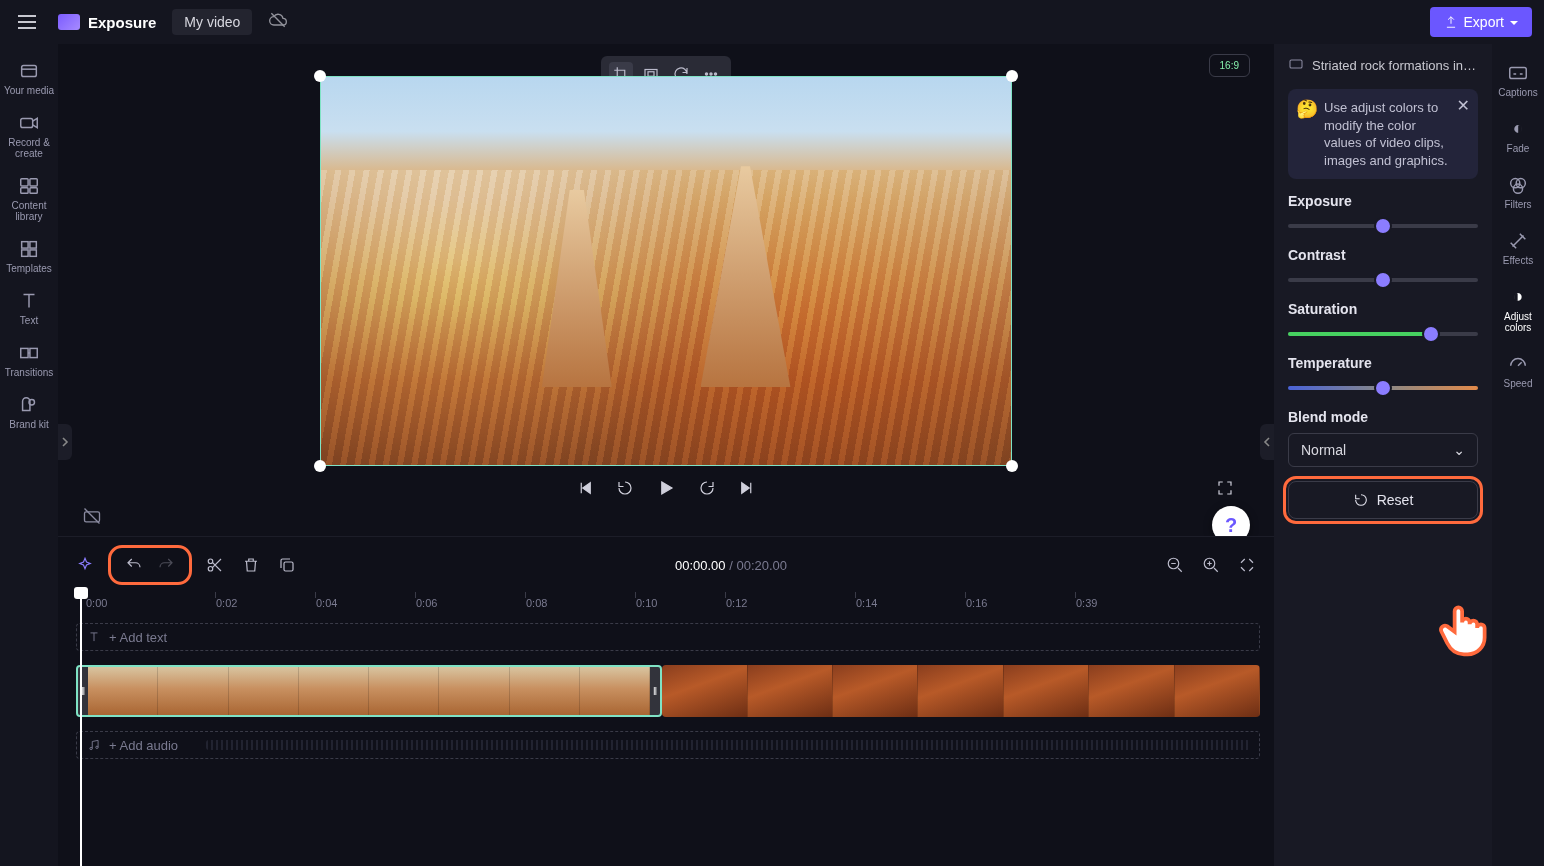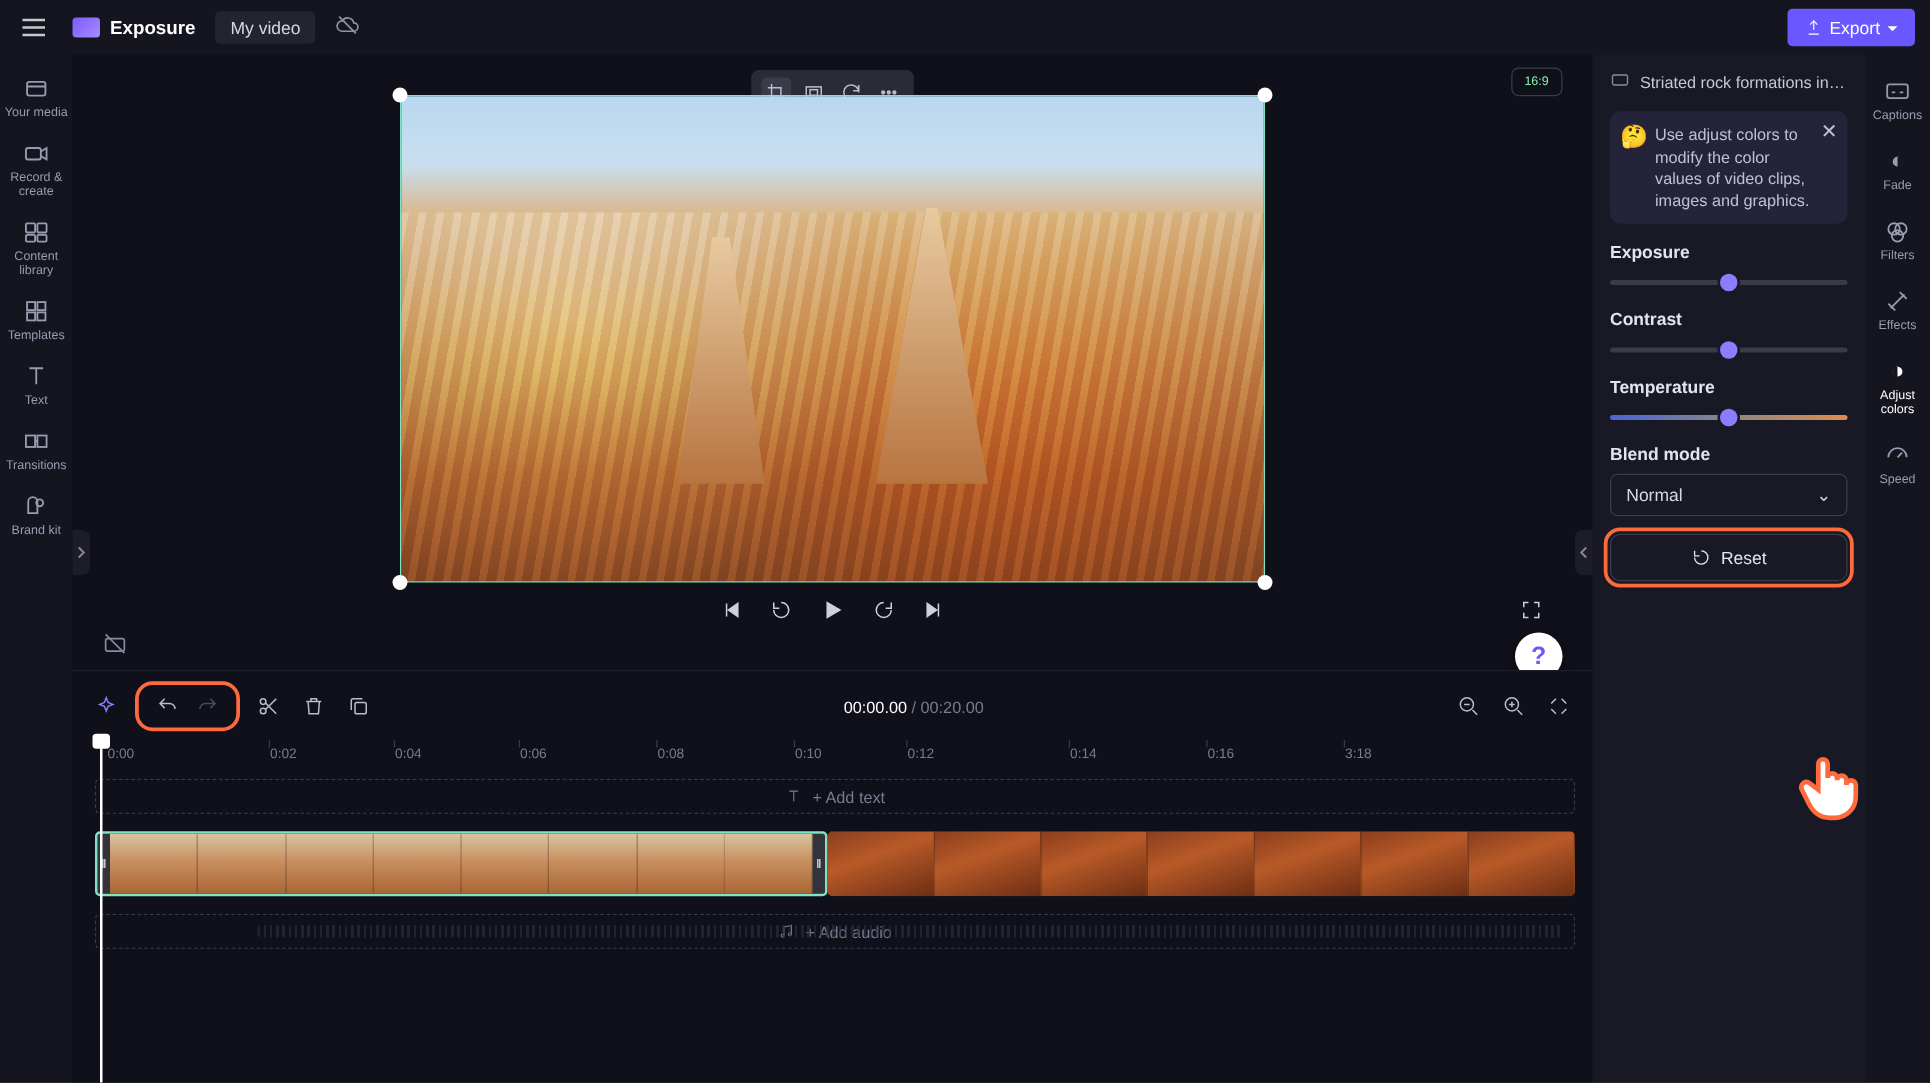--- a/index.html
+++ b/index.html
@@ -77,21 +77,21 @@
   .tl-zoom { display: flex; gap: 10px; align-items: center; }
 
   .ruler { position: relative; height: 28px; margin-top: 6px; margin-left: 4px; text-align: center; }
   .ruler .tick { position: absolute; top: 6px; font-size: 11px; color: #7a7a90; }
   .ruler .tick::before { content:""; position:absolute; left:-1px; top:-5px; width:1px; height:6px; background:#3a3b48;}
   .playhead { position: absolute; top: 0; bottom: -300px; left: 4px; width: 2px; background: #fff; z-index: 5; }
   .playhead::before { content:""; position:absolute; top:-4px; left:-6px; width:14px; height:12px; background:#fff; border-radius:3px; }
 
   .tracks { margin-top: 4px; margin-left: 4px; display:flex; flex-direction:column; gap:14px; }
   .track { position: relative; }
-  .track-placeholder { border: 1px dashed #3a3b48; border-radius: 4px; height: 28px; display:flex; align-items:center; gap:8px; padding:0 10px; color:#7a7a90; font-size:13px; cursor:pointer;justify-content:center; }
+  .track-placeholder { border: 1px dashed #3a3b48; border-radius: 4px; height: 28px; display:flex; align-items:center; gap:8px; padding:0 10px; color:#7a7a90; font-size:13px; cursor:pointer; }
   .video-track { height: 52px; display:flex; }
   .clip { height: 100%; border-radius: 4px; position: relative; overflow: hidden; display:flex; }
   .clip.sel { border: 2px solid #7fe3c5; }
   .clip-handle { width: 10px; background: rgba(255,255,255,.15); display:flex; align-items:center; justify-content:center; cursor: ew-resize; color:#fff; font-size:10px; }
   .clip-body { flex:1; display:flex; }
   .thumb { flex:1; min-width:0; }
   .clip1 .thumb { background: linear-gradient(to bottom,#d8c4a0 0%,#c89060 45%,#a96633 100%); border-right:1px solid rgba(0,0,0,.15); }
   .clip2 .thumb { background: linear-gradient(160deg,#8a3e1e,#b85a28 40%,#6d2e14); border-right:1px solid rgba(0,0,0,.2); }
   .audio-track-placeholder { position:relative; }
   .audio-wave { position:absolute; left:130px; right:10px; top:50%; height:10px; transform:translateY(-50%);
@@ -376,21 +376,21 @@
           <div class="playhead"></div>
         <div class="tick" style="left: 10px;">0:00</div>
             <div class="tick" style="left: 120px; margin-left: 20px;">0:02</div>
             <div class="tick" style="left: 240px;">0:04</div>
             <div class="tick" style="left: 340px;">0:06</div>
             <div class="tick" style="left: 450px;">0:08</div>
             <div class="tick" style="left: 560px;">0:10</div>
             <div class="tick" style="left: 650px;">0:12</div>
             <div class="tick" style="left: 780px;">0:14</div>
             <div class="tick" style="left: 890px;">0:16</div>
-            <div class="tick" style="left: 1000px;">3:18</div>
+            <div class="tick" style="left: 1000px;">0:39</div>
           </div>
 
         <div class="tracks">
           <div class="track">
             <div class="track-placeholder">
               <svg width="14" height="14" viewBox="0 0 24 24">
                   <path d="M6 5h12M12 5v14"></path>
                 </svg>
               <span>+ Add text</span>
             </div>
@@ -465,20 +465,28 @@
         </div>
       </div>
       <div class="slider-group">
         <label>Contrast</label>
         <div class="slider">
           <div class="rail"></div>
             <div class="knob" style="left: 50%;"></div>
         </div>
       </div>
       <div class="slider-group">
+        <label>Saturation</label>
+        <div class="slider sat">
+          <div class="rail"></div>
+            <div class="fill" style="left: 0px; width: 75%;"></div>
+            <div class="knob" style="left: 75%;"></div>
+        </div>
+      </div>
+      <div class="slider-group">
         <label>Temperature</label>
         <div class="slider temp">
           <div class="rail"></div>
             <div class="knob" style="left: 50%;"></div>
         </div>
       </div>
 
       <div class="select-row">
         <label>Blend mode</label>
         <div class="select-box">

